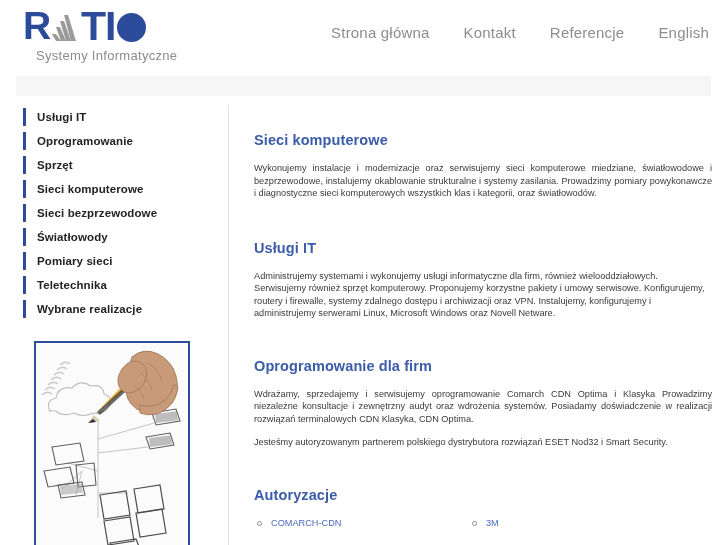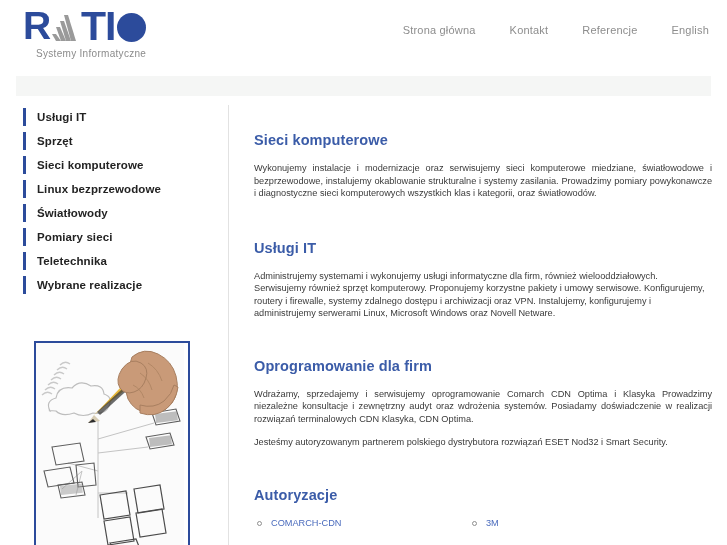--- a/index.html
+++ b/index.html
@@ -76,35 +76,35 @@
     top: 3px;
     width: 29px;
     height: 29px;
     border-radius: 50%;
     background: #2c4b9b;
   }
   .logo-tagline {
     position: absolute;
     left: 13px;
     top: 38px;
-    font-size: 10px;
+    font-size: 13px;
     color: #8b8b8b;
     letter-spacing: .3px;
     white-space: nowrap;
   }
 
   .topnav {
     position: absolute;
     right: 18px;
     top: 24px;
     display: flex;
     gap: 34px;
   }
   .topnav a {
-    font-size: 11px;
+    font-size: 15px;
     color: #8d8d8d;
     text-decoration: none;
     letter-spacing: .2px;
     white-space: nowrap;
   }
 
   
   .band {
     position: absolute;
     left: 16px;
@@ -287,29 +287,33 @@
     <div class="divider"></div>
 
     <aside class="sidebar">
       <ul class="menu">
         <li>
           <span class="bar"></span>
           <a href="#">Usługi IT</a>
         </li>
         <li>
           <span class="bar"></span>
+          <a href="#">Oprogramowanie</a>
+        </li>
+        <li>
+          <span class="bar"></span>
           <a href="#">Sprzęt</a>
         </li>
         <li>
           <span class="bar"></span>
           <a href="#">Sieci komputerowe</a>
         </li>
         <li>
           <span class="bar"></span>
-          <a href="#">Linux bezprzewodowe</a>
+          <a href="#">Sieci bezprzewodowe</a>
         </li>
         <li>
           <span class="bar"></span>
           <a href="#">Światłowody</a>
         </li>
         <li>
           <span class="bar"></span>
           <a href="#">Pomiary sieci</a>
         </li>
         <li>

